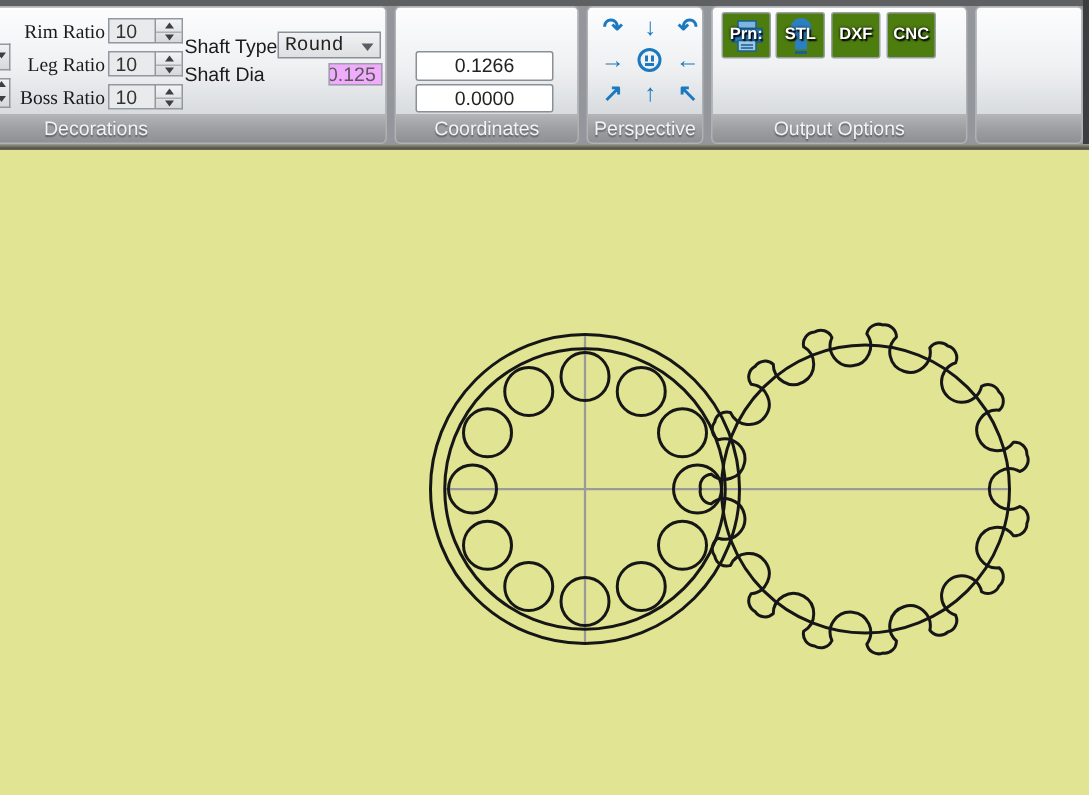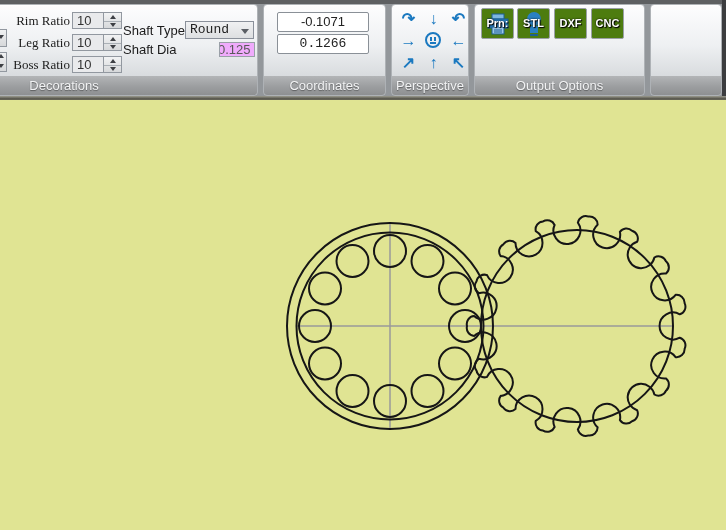--- a/index.html
+++ b/index.html
@@ -128,22 +128,22 @@
     <div class="ctl lbl-left" style="left:123px; top:22px; width:62px; height:17px;">Shaft Type</div>
     <div class="ctl combo" style="left:185px; top:21px; width:69px; height:18px;font-family:Liberation Mono, monospace;">
       <span>Round</span>
       <span class="arrow"></span>
     </div>
     <div class="ctl lbl-left" style="left:123px; top:41px; width:62px; height:17px;">Shaft Dia</div>
     <div class="ctl textbox" style="left:219px; top:42px; width:36px; height:15px;">
       <span>0.125</span>
     </div>
 
-    <div class="ctl coordbox" style="left:277px; top:12px; width:92px; height:20px;">-0.1071</div>
-    <div class="ctl coordbox" style="left:277px; top:34px; width:92px; height:20px;font-family:Liberation Mono, monospace;">0.1266</div>
+    <div class="ctl coordbox" style="left:277px; top:34px; width:92px; height:20px;">0.1266</div>
+    <div class="ctl coordbox" style="left:277px; top:56px; width:92px; height:19px;">0.0000</div>
 
     <div class="pbtn" style="left:398px; top:8px;"><span>↷</span></div>
     <div class="pbtn" style="left:423px; top:8px;"><span>↓</span></div>
     <div class="pbtn" style="left:448px; top:8px;"><span>↶</span></div>
 
     <div class="pbtn" style="left:398px; top:30px;"><span>→</span></div>
     <div class="pbtn" style="left:423px; top:30px;">
       <span class="face">
         <span class="eye l"></span>
           <span class="eye r"></span>

